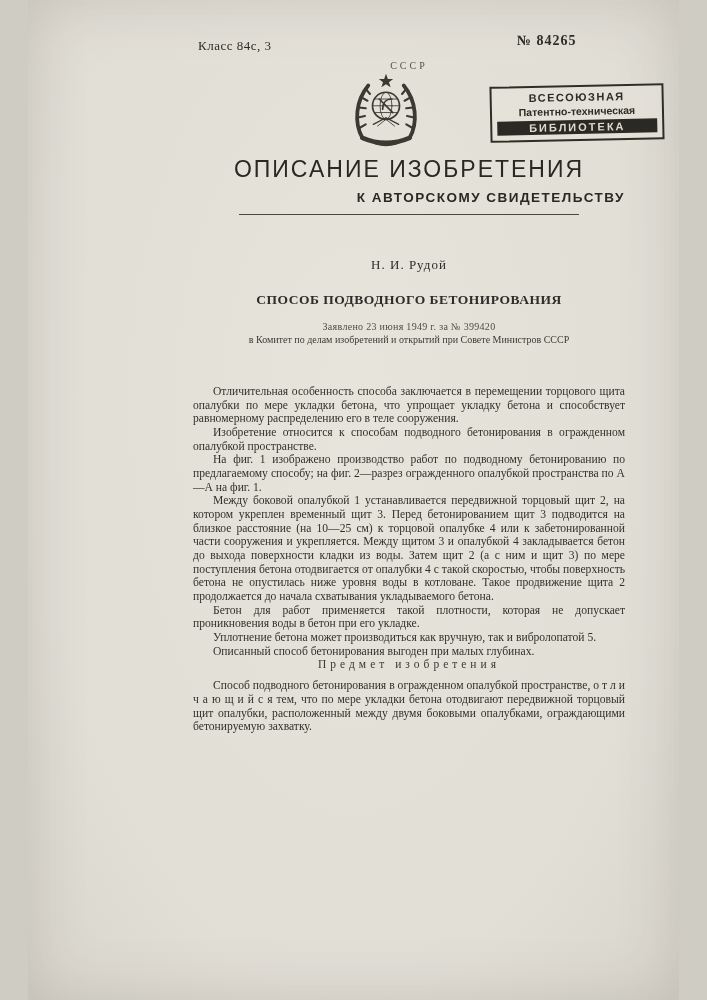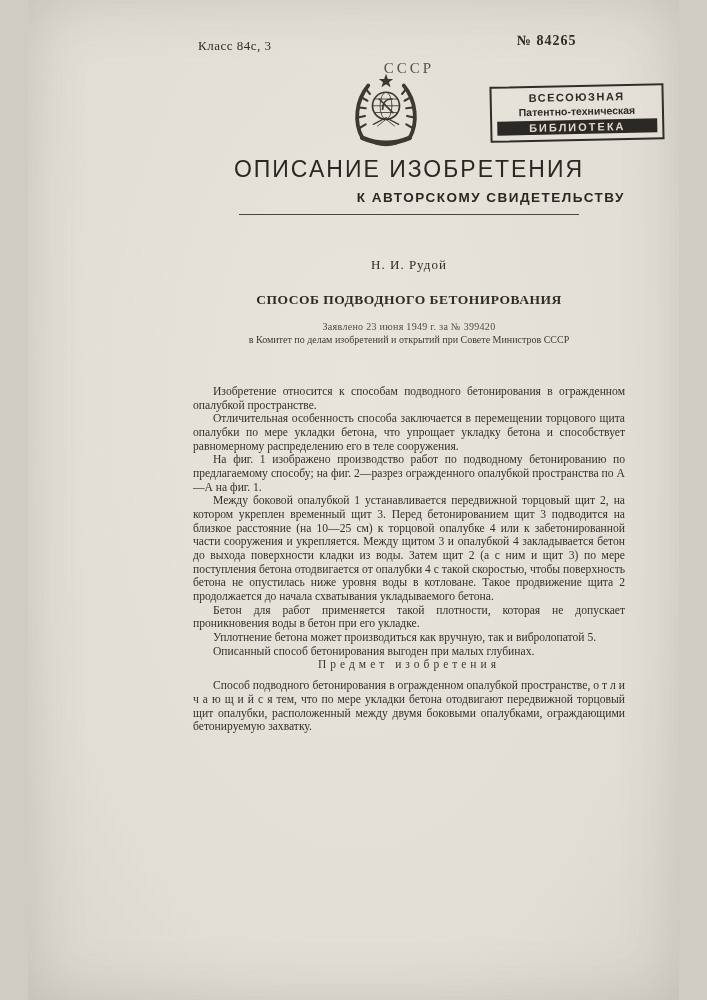--- a/index.html
+++ b/index.html
@@ -19,21 +19,21 @@
   .class-label {
     position: absolute; left: 170px; top: 38px;
     font-size: 13px; letter-spacing: 0.5px;
   }
   .doc-number {
     position: absolute; left: 489px; top: 33px;
     font-size: 14px; font-weight: bold; letter-spacing: 1px;
   }
   .country {
     position: absolute; left: 165px; top: 60px; width: 432px;
-    text-align: center; font-size: 15px; letter-spacing: 3px; color: #55524a;
+    text-align: center; font-size: 10px; letter-spacing: 3px; color: #55524a;
   }
   .emblem {
     position: absolute; left: 320px; top: 72px; width: 76px; height: 76px;
   }
   .stamp {
     position: absolute; left: 462px; top: 85px; width: 160px;
     border: 2px solid #2f2d27;
     padding: 4px 5px 5px 5px;
     text-align: center;
     transform: rotate(-1.2deg);
@@ -129,22 +129,22 @@
 
     <div class="author">Н. И. Рудой</div>
     <div class="invention-title">СПОСОБ ПОДВОДНОГО БЕТОНИРОВАНИЯ</div>
 
     <div class="filing">
       <div class="filing-line1">Заявлено 23 июня 1949 г. за № 399420</div>
       <div class="filing-line2">в Комитет по делам изобретений и открытий при Совете Министров СССР</div>
     </div>
 
     <div class="body-text">
+      <p>Отличительная особенность способа заключается в перемещении торцового щита опалубки по мере укладки бетона, что упрощает укладку бетона и способствует равномерному распределению его в теле сооружения.</p>
       <p>Изобретение относится к способам подводного бетонирования в огражденном опалубкой пространстве.</p>
-      <p>Отличительная особенность способа заключается в перемещении торцового щита опалубки по мере укладки бетона, что упрощает укладку бетона и способствует равномерному распределению его в теле сооружения.</p>
       <p>На фиг. 1 изображено производство работ по подводному бетонированию по предлагаемому способу; на фиг. 2—разрез огражденного опалубкой пространства по А—А на фиг. 1.</p>
       <p>Между боковой опалубкой 1 устанавливается передвижной торцовый щит 2, на котором укреплен временный щит 3. Перед бетонированием щит 3 подводится на близкое расстояние (на 10—25 см) к торцовой опалубке 4 или к забетонированной части сооружения и укрепляется. Между щитом 3 и опалубкой 4 закладывается бетон до выхода поверхности кладки из воды. Затем щит 2 (а с ним и щит 3) по мере поступления бетона отодвигается от опалубки 4 с такой скоростью, чтобы поверхность бетона не опустилась ниже уровня воды в котловане. Такое продвижение щита 2 продолжается до начала схватывания укладываемого бетона.</p>
       <p>Бетон для работ применяется такой плотности, которая не допускает проникновения воды в бетон при его укладке.</p>
       <p>Уплотнение бетона может производиться как вручную, так и вибролопатой 5.</p>
       <p>Описанный способ бетонирования выгоден при малых глубинах.</p>
     </div>
 
     <div class="section-heading">Предмет изобретения</div>
     <p class="claim">Способ подводного бетонирования в огражденном опалубкой пространстве, о т л и ч а ю щ и й с я  тем, что по мере укладки бетона отодвигают передвижной торцовый щит опалубки, расположенный между двумя боковыми опалубками, ограждающими бетонируемую захватку.</p>
   </div>

